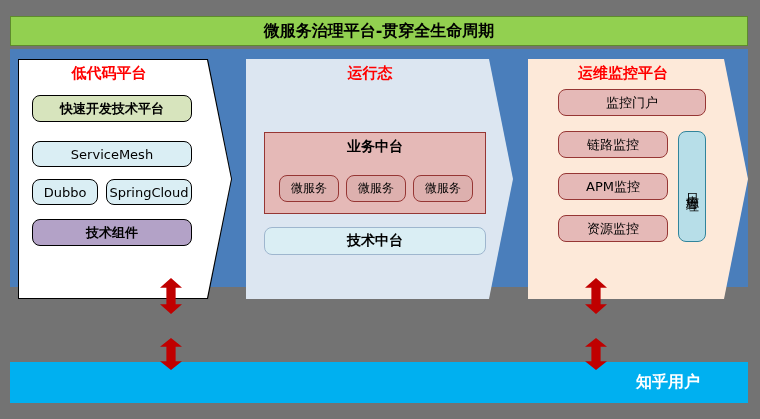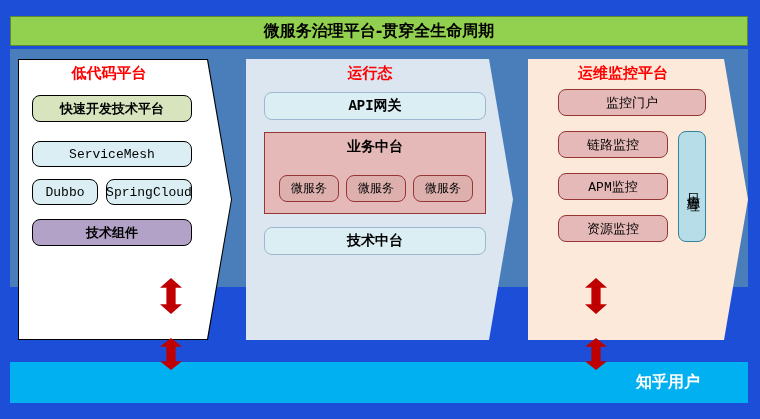--- a/index.html
+++ b/index.html
@@ -1,31 +1,31 @@
 <!DOCTYPE html>
 <html><head>
 <meta charset="utf-8">
 <style>
   * { margin:0; padding:0; box-sizing:border-box; }
   body { background:#ffffff; font-family:"DejaVu Sans","Liberation Sans",sans-serif; }
-  .page { position:relative; width:760px; height:419px; background:#1d4ed8; overflow:hidden; }
+  .page { position:relative; width:760px; height:419px; background:#737373; overflow:hidden; }
 
   .banner { position:absolute; display:flex; align-items:center; justify-content:center;
             font-weight:bold; color:#000; }
   .top-banner { left:10px; top:16px; width:738px; height:30px; background:#92D050;
                 border:1px solid #5E8A2D; font-size:16px; }
   .devops-banner { left:10px; top:310px; width:738px; height:37px; background:#FFC000; font-size:17px; }
   .cloud-banner { left:10px; top:362px; width:738px; height:41px; background:#00B0F0; font-size:16px; }
   .watermark { position:absolute; right:48px; top:0; height:100%; display:flex; align-items:center;
                color:#ffffff; font-weight:bold; font-size:16px; }
 
   .blue-area { position:absolute; left:10px; top:49px; width:738px; height:238px; background:#4A7EBB; }
 
-  .arrow-panel { position:absolute; top:10px; height:281px;
-                 clip-path: polygon(0 0, calc(100% - 24px) 0, 100% 50%, calc(100% - 24px) 100%, 0 100%); font-family: Liberation Mono, monospace; }
+  .arrow-panel { position:absolute; top:10px; height:240px;
+                 clip-path: polygon(0 0, calc(100% - 24px) 0, 100% 50%, calc(100% - 24px) 100%, 0 100%); }
   .panel-left-outer { left:8px; width:214px; background:#000000; }
   .panel-left-inner { position:absolute; left:1px; top:1px; right:1px; bottom:1px; background:#ffffff;
                  clip-path: polygon(0 0, calc(100% - 24px) 0, 100% 50%, calc(100% - 24px) 100%, 0 100%); }
   .panel-middle { left:236px; width:267px; background:#DCE6F1; }
   .panel-right { left:518px; width:220px; background:#FDE9D9; }
 
   .panel-title { position:absolute; top:5px; left:0; text-align:center; color:#FF0000;
                  font-weight:bold; font-size:15px; }
 
   .cbox { position:absolute; display:flex; align-items:center; justify-content:center;
@@ -68,21 +68,20 @@
       <div class="panel-title" style="width:182px;">低代码平台</div>
       <div class="cbox green-box" style="left:14px; top:36px; width:160px; height:27px;">快速开发技术平台</div>
       <div class="cbox lblue-box" style="left:14px; top:82px; width:160px; height:26px;">ServiceMesh</div>
       <div class="cbox lblue-box" style="left:14px; top:120px; width:66px; height:26px;">Dubbo</div>
       <div class="cbox lblue-box" style="left:88px; top:120px; width:86px; height:26px;">SpringCloud</div>
       <div class="cbox purple-box" style="left:14px; top:160px; width:160px; height:27px;">技术组件</div>
     </div>
 
     <div class="arrow-panel panel-middle">
       <div class="panel-title" style="width:232px;padding-left:16px;">运行态</div>
-      <div class="cbox mid-blue" style="left:18px; top:33px; width:222px; height:28px;">API网关</div>
       <div class="pink-big" style="position:absolute; left:18px; top:73px; width:222px; height:82px;">
         <div class="pink-big-title">业务中台</div>
         <div class="cbox svc-box" style="left:14px; top:42px; width:60px; height:27px;">微服务</div>
         <div class="cbox svc-box" style="left:81px; top:42px; width:60px; height:27px;">微服务</div>
         <div class="cbox svc-box" style="left:148px; top:42px; width:60px; height:27px;">微服务</div>
       </div>
       <div class="cbox mid-blue" style="left:18px; top:168px; width:222px; height:28px;">技术中台</div>
     </div>
 
     <div class="arrow-panel panel-right">

